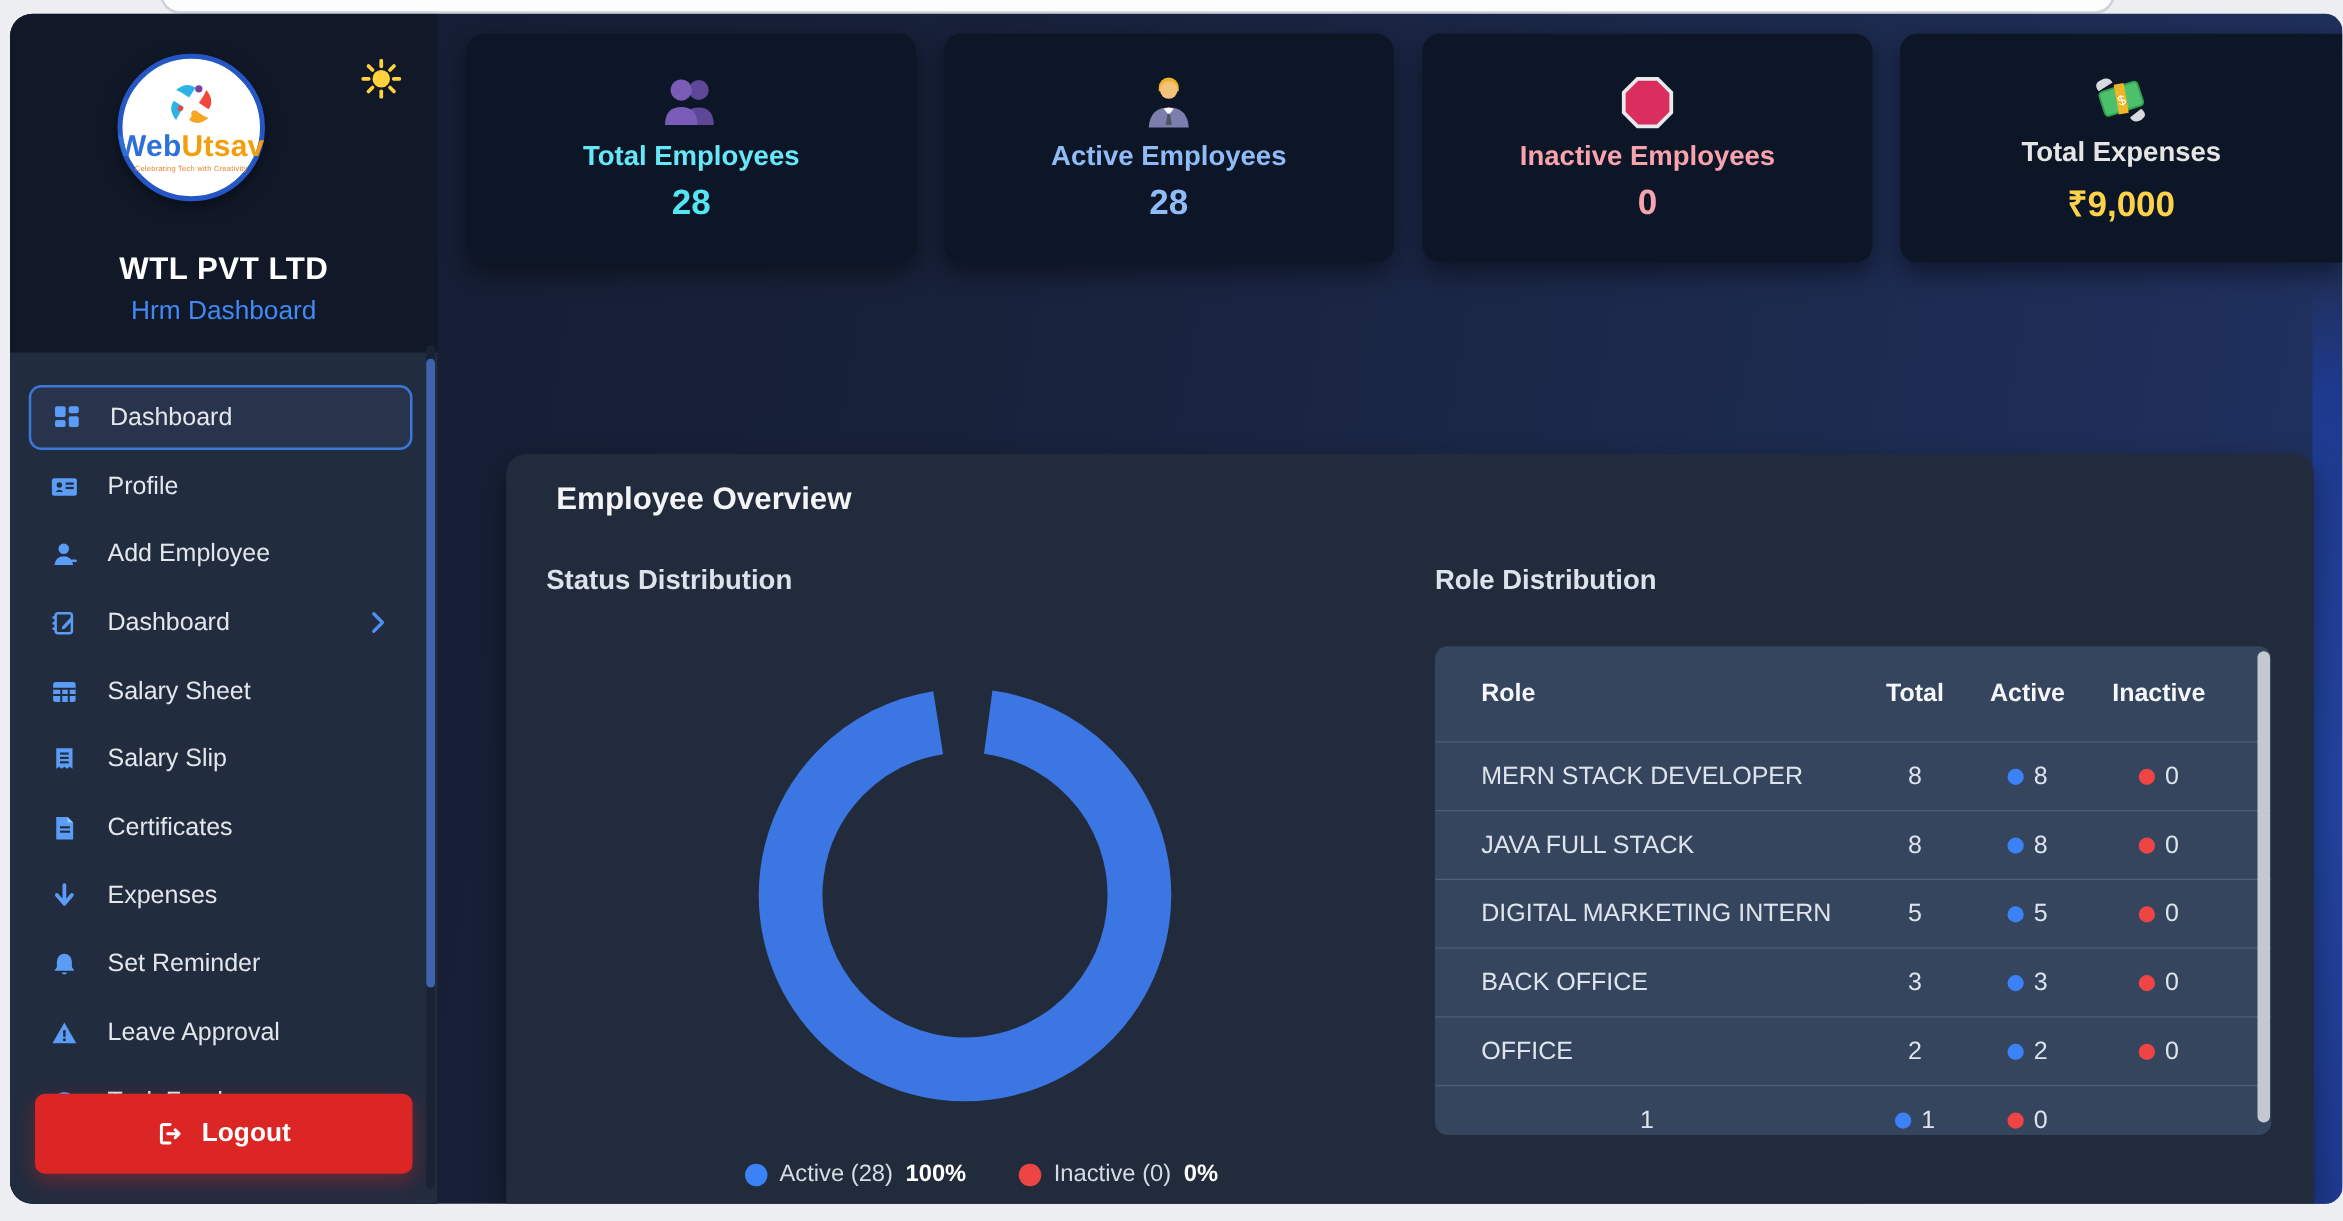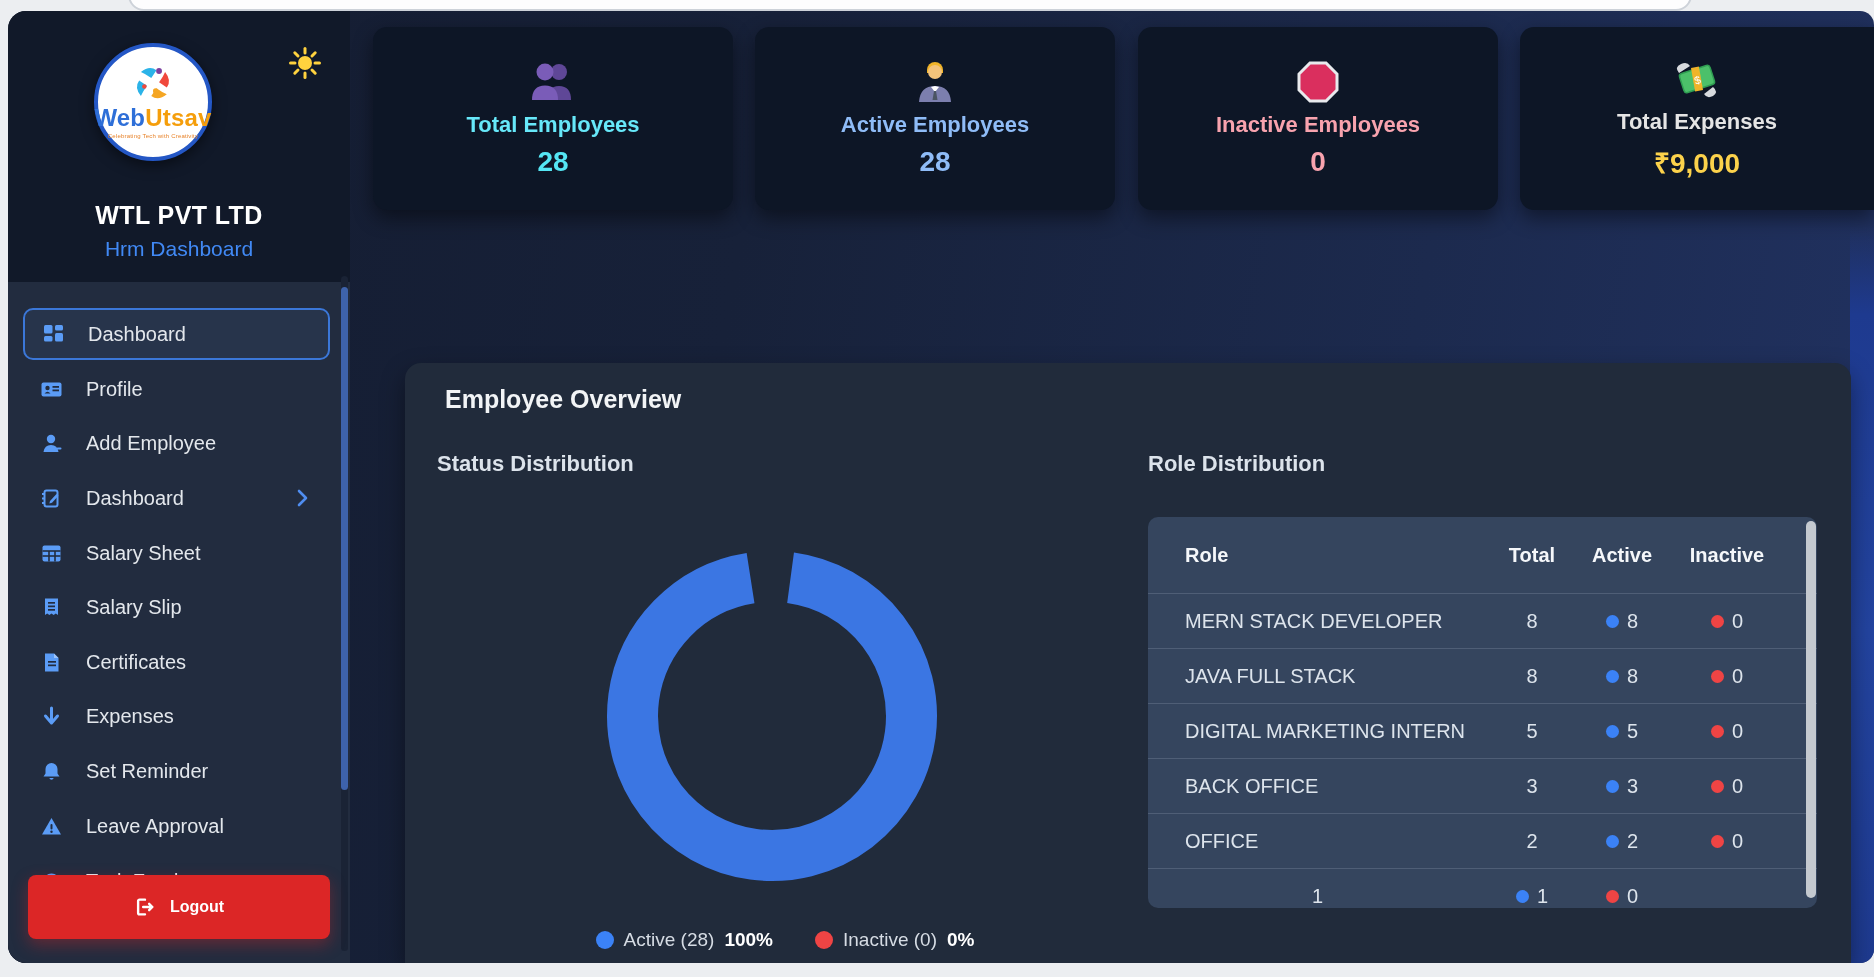--- a/index.html
+++ b/index.html
@@ -64,21 +64,21 @@
     background:#1a2335; border-radius:4px;
   }
   .side-scroll-thumb {
     position:absolute; right:2px; top:276px; width:7px; height:503px;
     background:#3e63ab; border-radius:4px; cursor:grab;
   }
   .logout-btn {
     position:absolute; left:20px; top:864px; width:302px; height:64px;
     background:#dc2626; border:none; border-radius:8px; cursor:pointer;
     display:flex; align-items:center; justify-content:center; gap:14px;
-    color:#ffffff; font-size:16px; font-weight:600; font-family:"Liberation Sans",sans-serif;
+    color:#ffffff; font-size:21px; font-weight:600; font-family:"Liberation Sans",sans-serif;
     box-shadow:0 6px 16px rgba(220,38,38,.35); z-index:5;
   }
 
   
   .card {
     position:absolute; top:16px; height:183px; border-radius:14px;
     background:#0d1626; box-shadow:0 8px 20px rgba(0,0,0,.45);
     display:flex; flex-direction:column; align-items:center; justify-content:center; gap:8px;
   }
   .card .cicon { width:48px; height:44px; }

